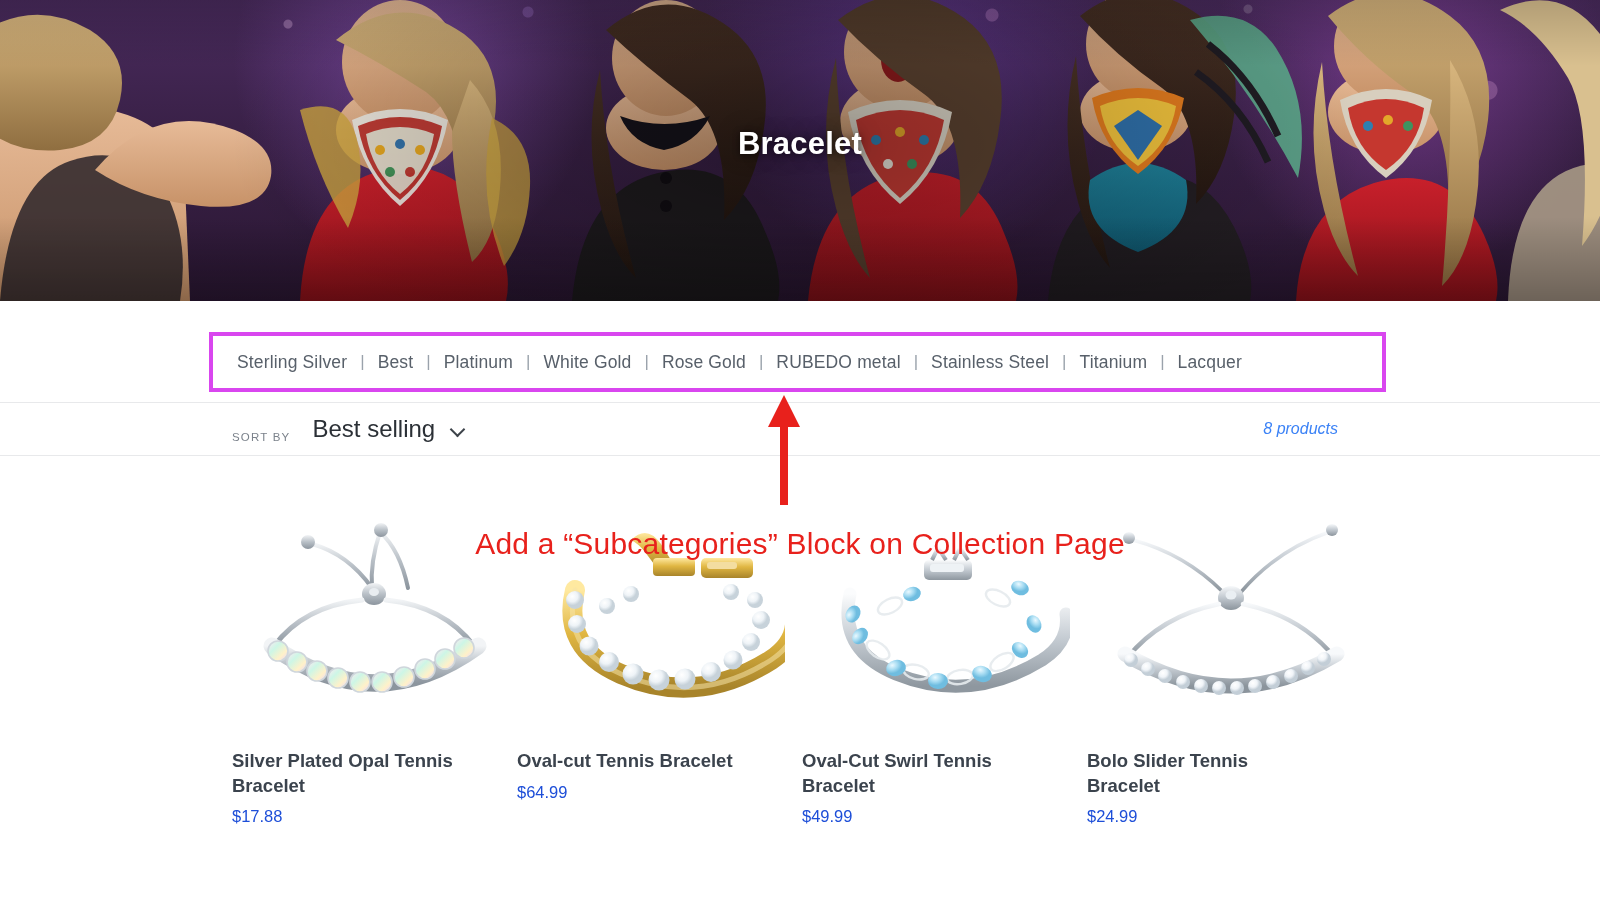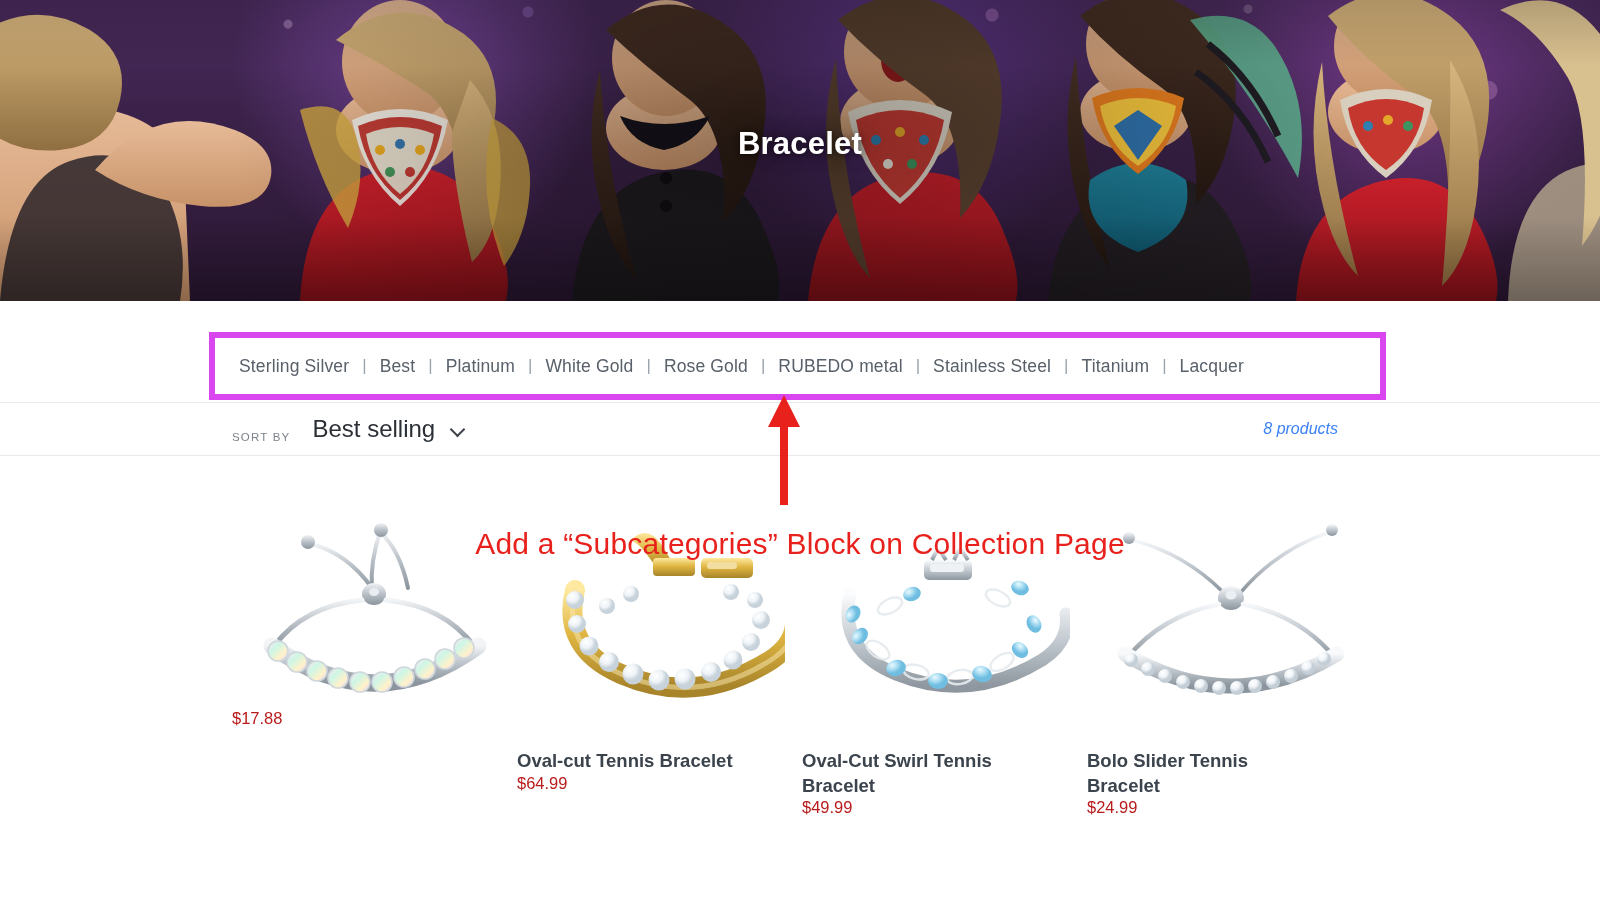--- a/index.html
+++ b/index.html
@@ -55,22 +55,22 @@
 
   
   .subcat-wrap {
     position: relative;
     width: 1600px; height: 101px;
     background: #ffffff;
   }
   .subcat-box {
     position: absolute;
     left: 209px; top: 31px;
-    width: 1177px; height: 68px;
-    border: 6px solid #d946ef;
+    width: 1177px; height: 60px;
+    border: 4px solid #d946ef;
     display: flex; align-items: center;
     padding-left: 24px;
     background: #fff;
   }
   .subcat-list { display: flex; align-items: center; gap: 0; white-space: nowrap; }
   .subcat-link {
     color: #58606a;
     font-size: 17.5px;
     letter-spacing: .15px;
     text-decoration: none;
@@ -123,21 +123,22 @@
     position: relative;
     display: flex; align-items: center; justify-content: center;
     background: #fff;
   }
   .card-title {
     margin-top: 40px;
     font-size: 18.5px; font-weight: bold; color: #3b434d;
     line-height: 1.33; max-width: 232px;
   }
   .card-price {
-    font-size: 16.5px; color: #b91c1c; font-weight: 500;
+    margin-top: 9px;
+    font-size: 16.5px; color: #1d4ed8; font-weight: 500;
   }
 
   
   .bracelet-svg { display:block; }
 
   
   .annot-layer { position: absolute; inset: 0; pointer-events: none; }
   .annot-arrow { position: absolute; left: 766px; top: 393px; }
   .annot-text {
     position: absolute; left: 0; right: 0; top: 527px;
@@ -359,20 +360,21 @@
           <ellipse cx="88" cy="176" rx="10" ry="10" fill="url(#opal1)" stroke="#cfd6dc" stroke-width="1.6"></ellipse>
           <ellipse cx="110" cy="180" rx="10" ry="10" fill="url(#opal1)" stroke="#cfd6dc" stroke-width="1.6"></ellipse>
           <ellipse cx="132" cy="180" rx="10" ry="10" fill="url(#opal1)" stroke="#cfd6dc" stroke-width="1.6"></ellipse>
           <ellipse cx="154" cy="175" rx="10" ry="10" fill="url(#opal1)" stroke="#cfd6dc" stroke-width="1.6"></ellipse>
           <ellipse cx="175" cy="167" rx="10" ry="10" fill="url(#opal1)" stroke="#cfd6dc" stroke-width="1.6"></ellipse>
           <ellipse cx="195" cy="157" rx="10" ry="10" fill="url(#opal1)" stroke="#cfd6dc" stroke-width="1.6"></ellipse>
           <ellipse cx="214" cy="146" rx="10" ry="10" fill="url(#opal1)" stroke="#cfd6dc" stroke-width="1.6"></ellipse>
         </g>
       </svg>
     </div>
+    <div class="card-title">Silver Plated Opal Tennis Bracelet</div>
     <div class="card-price">$17.88</div>
   </div>
 
   <div class="card">
     <div class="card-media">
       <svg class="bracelet-svg" width="250" height="200" viewBox="0 0 250 200">
         <defs>
           <linearGradient id="gld1" x1="0" y1="0" x2="0" y2="1">
             <stop offset="0%" stop-color="#ffe9a0"></stop>
               <stop offset="45%" stop-color="#e0b642"></stop>

